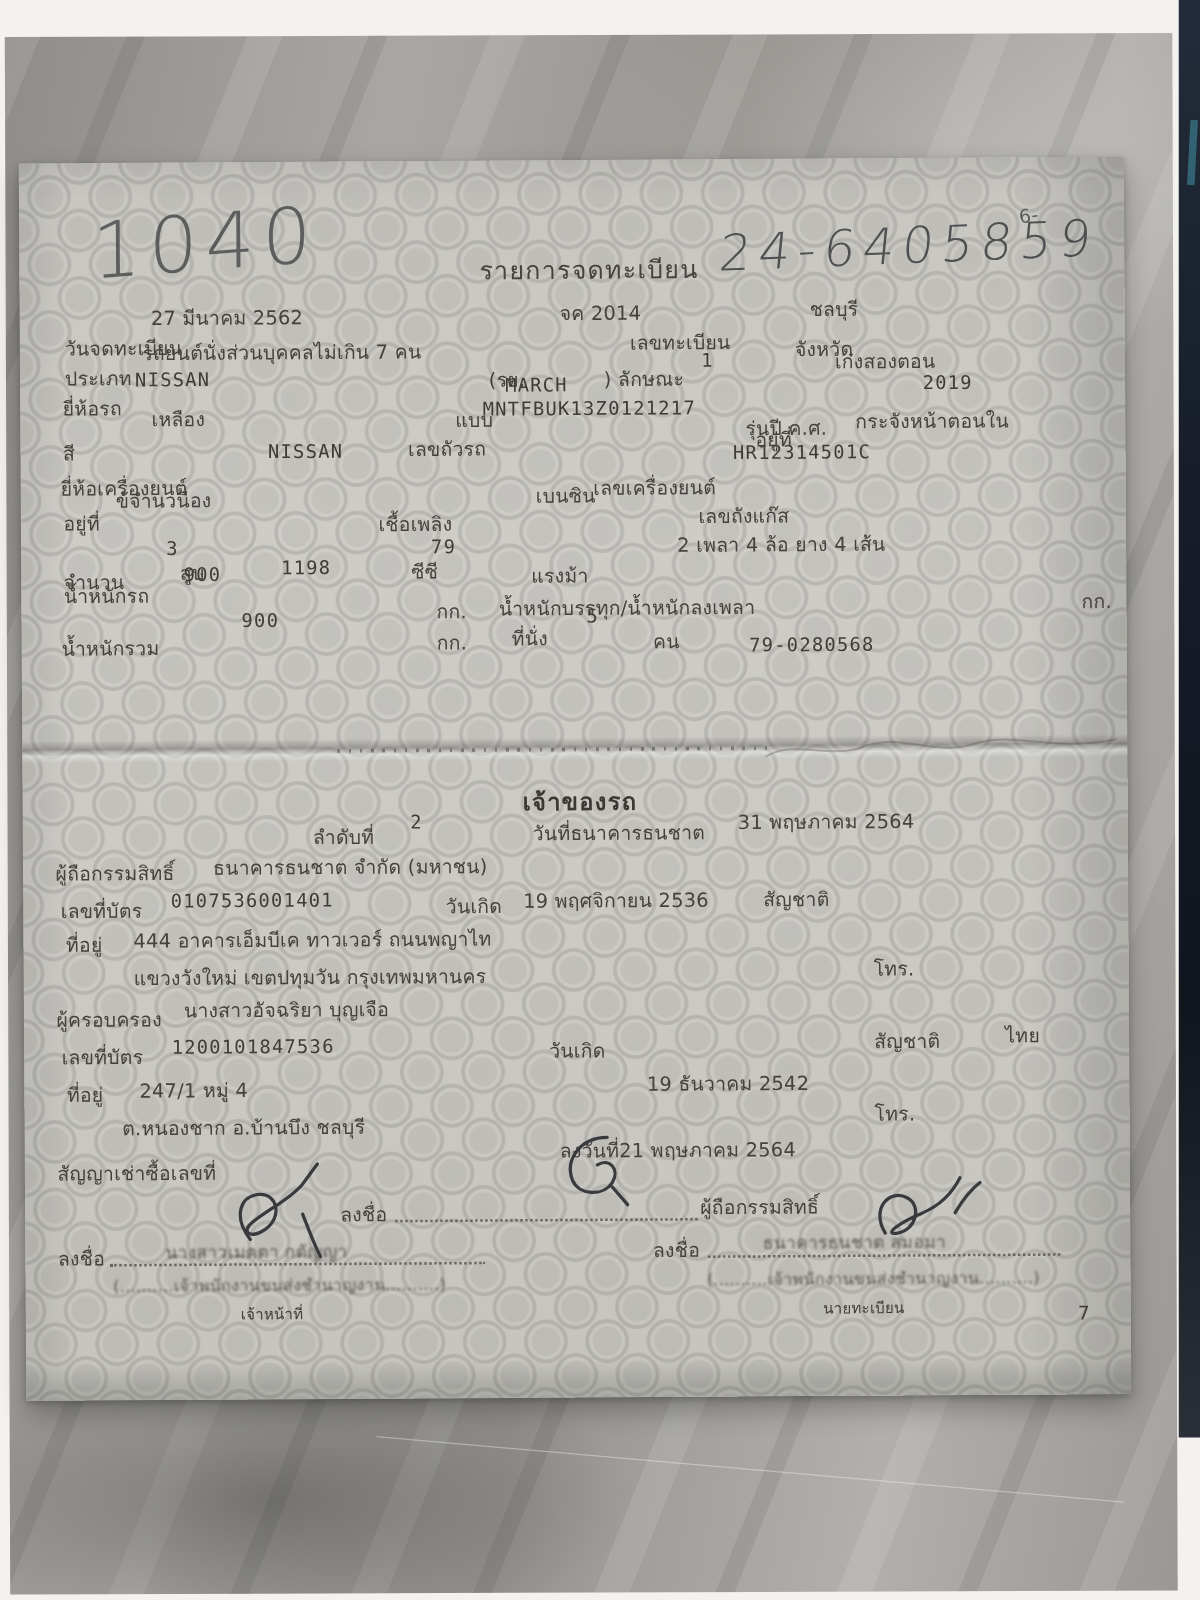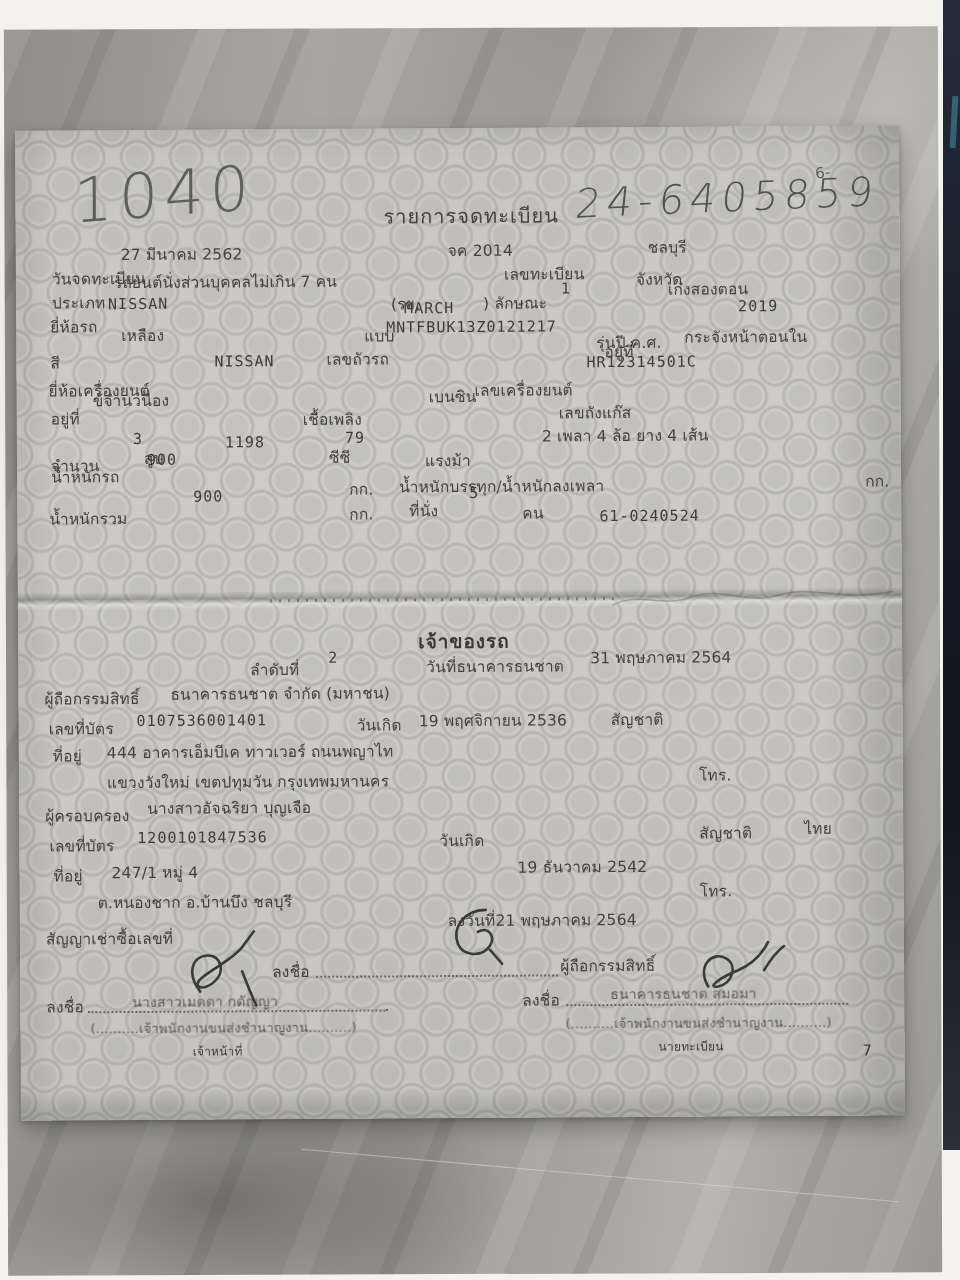--- a/index.html
+++ b/index.html
@@ -105,42 +105,42 @@
     <span class="t" style="left:32px;top:248px">ยี่ห้อเครื่องยนต์</span>
     <span class="t" style="left:76px;top:258px">ข้จำนวนื่อง</span>
     <span class="t" style="left:412px;top:256px">เบนซิน</span>
     <span class="t" style="left:458px;top:250px">เลขเครื่องยนต์</span>
 
     <span class="t" style="left:34px;top:276px">อยู่ที่</span>
     <span class="t" style="left:286px;top:278px">เชื้อเพลิง</span>
     <span class="t" style="left:542px;top:273px">เลขถังแก๊ส</span>
 
     <span class="t mono" style="left:116px;top:300px">3</span>
-    <span class="t mono" style="left:208px;top:304px">1198</span>
+    <span class="t mono" style="left:208px;top:316px">1198</span>
     <span class="t mono" style="left:328px;top:300px">79</span>
     <span class="t" style="left:525px;top:296px">2 เพลา 4 ล้อ ยาง 4 เส้น</span>
 
     <span class="t" style="left:34px;top:323px">จำนวน</span>
     <span class="t" style="left:127px;top:316px">สูบ</span>
     <span class="t mono" style="left:130px;top:321px">900</span>
     <span class="t" style="left:312px;top:316px">ซีซี</span>
     <span class="t" style="left:408px;top:320px">แรงม้า</span>
 
     <span class="t" style="left:34px;top:334px">น้ำหนักรถ</span>
     <span class="t mono" style="left:176px;top:358px">900</span>
     <span class="t" style="left:332px;top:348px">กก.</span>
     <span class="t" style="left:382px;top:346px">น้ำหนักบรรทุก/น้ำหนักลงเพลา</span>
     <span class="t mono" style="left:452px;top:356px">5</span>
     <span class="t" style="left:848px;top:343px">กก.</span>
 
     <span class="t" style="left:32px;top:376px">น้ำหนักรวม</span>
     <span class="t" style="left:332px;top:373px">กก.</span>
     <span class="t" style="left:392px;top:370px">ที่นั่ง</span>
     <span class="t" style="left:505px;top:373px">คน</span>
-    <span class="t mono" style="left:582px;top:380px">61-0240524</span>
+    <span class="t mono" style="left:582px;top:380px">79-0280568</span>
 
     <svg class="sig ghost" style="left:590px;top:458px" width="290" height="30" viewBox="0 0 290 30">
       <path d="M5,20 C30,6 55,24 85,12 C115,2 140,22 175,10 C205,2 235,18 285,8" opacity=".35"></path>
     </svg>
 
     <span class="t head" style="left:400px;top:498px">เจ้าของรถ</span>
     <span class="t" style="left:232px;top:528px">ลำดับที่</span>
     <span class="t mono" style="left:310px;top:520px">2</span>
     <span class="t" style="left:408px;top:526px">วันที่ธนาคารธนชาต</span>
     <span class="t" style="left:572px;top:518px">31 พฤษภาคม 2564</span>

